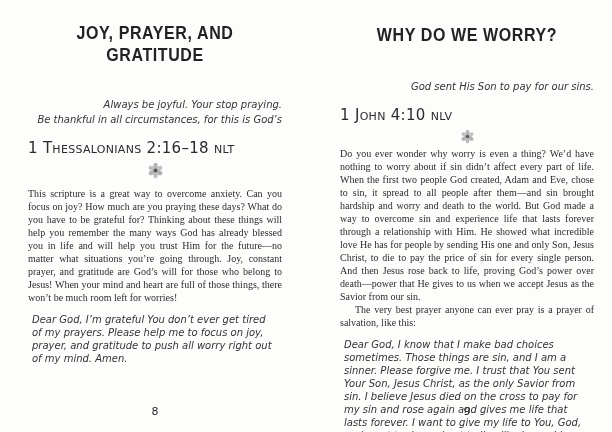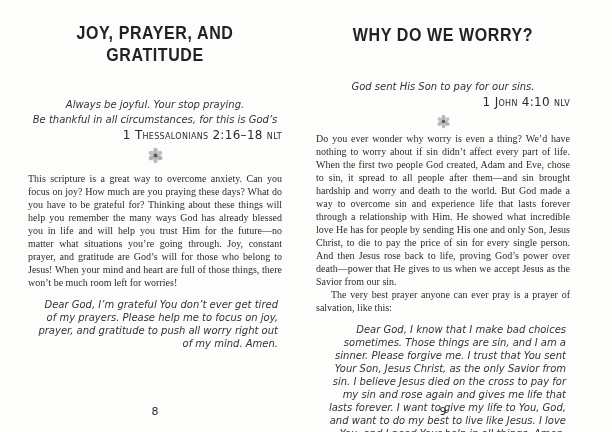--- a/index.html
+++ b/index.html
@@ -16,66 +16,66 @@
     font-family: "DejaVu Sans", sans-serif;
     overflow: hidden;
   }
   .page {
     position: absolute;
     top: 0;
     height: 100%;
     width: 254px;
   }
   .page-left  { left: 28px; }
-  .page-right { left: 316px; }
+  .page-right { left: 340px; }
 
   .title {
     margin: 26px 0 9px 0;
     text-align: center;
     font-family: "Liberation Sans", sans-serif;
     font-weight: 700;
     font-size: 16px;
     letter-spacing: 0.6px;
     transform: scaleY(1.18);
     color: #222;
   }
   .scripture {
-    text-align: center;
+    text-align: right;
     font-style: italic;
     font-size: 10px;
     line-height: 15px;
     color: #333;
     margin-top: 35px;
   }
   .reference {
-    text-align: right;
+    text-align: left;
     font-variant: small-caps;
-    font-size: 12px;
+    font-size: 15px;
     letter-spacing: 0.3px;
-    margin-top: 1px;
+    margin-top: 12px;
     color: #2b2b2b;
   }
   .ornament {
     text-align: center;
     margin: 5px 0 3px 0;
     line-height: 0;
   }
   .body-para {
     font-size: 10px;
     line-height: 13px;
     text-align: justify;
     margin: 8px 0 0 0;
     color: #2b2b2b;
     font-family: Liberation Serif, serif;
   }
   .body-para.no-gap { margin-top: 0; }
   .body-para.indent { text-indent: 15px; }
   .prayer {
     font-style: italic;
-    text-align: right;
+    text-align: left;
     font-size: 10px;
     line-height: 13px;
     margin: 9px 4px 0 4px;
     color: #333;
   }
   .pagenum {
     position: absolute;
     bottom: 14px;
     left: 0;
     right: 0;

